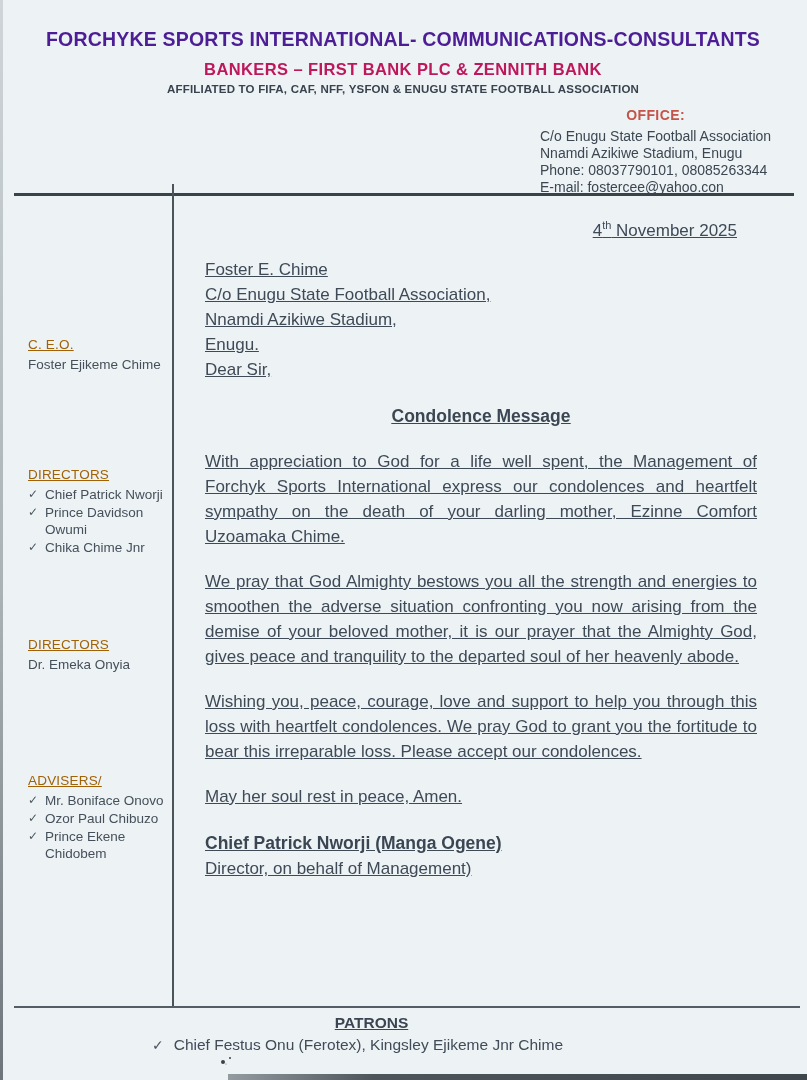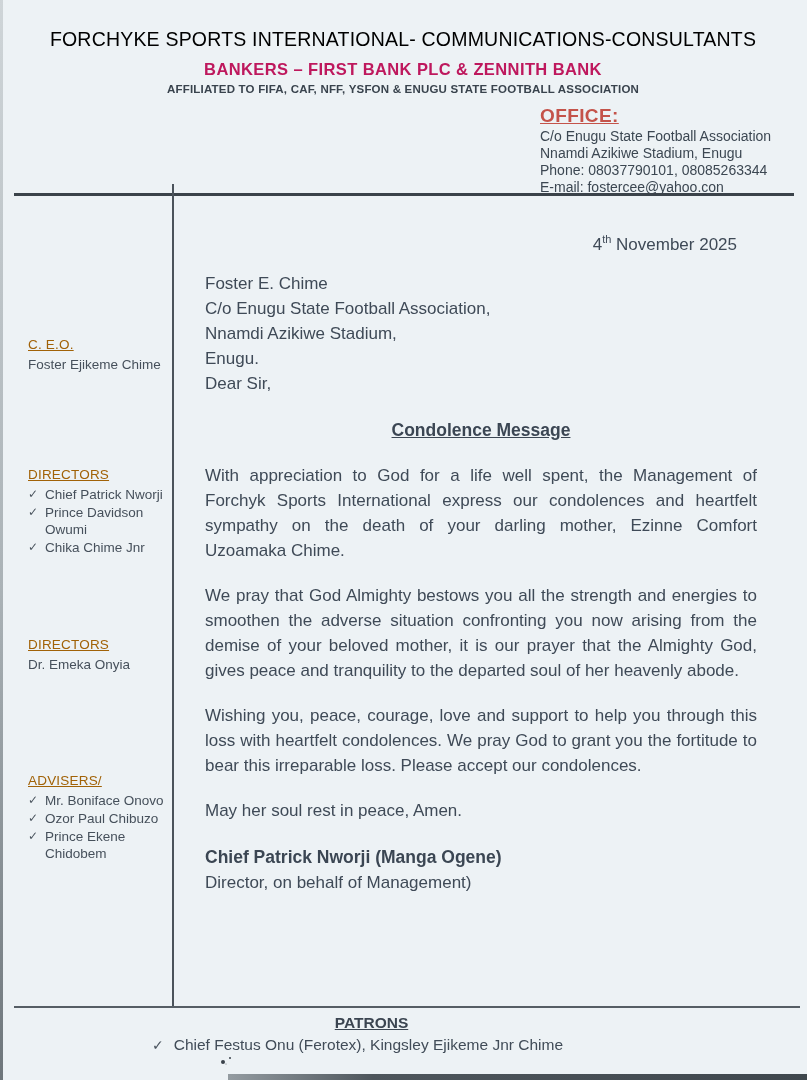--- a/index.html
+++ b/index.html
@@ -21,48 +21,48 @@
   }
   .scan-artifact {
     position:absolute; left:221px; top:1060px; width:4px; height:4px;
     border-radius:50%; background:#39424a;
     box-shadow:7px -4px 0 -1px #39424a, 3px 2px 0 -1.5px #596269;
   }
 
   
   .header { position:absolute; top:28px; left:3px; width:800px; text-align:center; }
   .header-title {
-    font-size:19.5px; font-weight:normal; letter-spacing:0.2px;
-    color:#000000;
+    font-size:19.5px; font-weight:bold; letter-spacing:0.2px;
+    color:#4c1d95;
   }
   .header-bankers { margin-top:9px; font-size:16.5px; font-weight:bold; letter-spacing:0.4px; color:#be185d; }
   .header-affil { margin-top:4px; font-size:11.5px; font-weight:bold; letter-spacing:0.2px; color:#39434d; }
 
   
   .office { position:absolute; top:107px; left:540px; font-size:14px; line-height:17px; color:#3c4752; }
-  .office-heading { color:#c4534a; font-weight:bold; text-decoration:underline; font-size:19px; letter-spacing:0.4px; margin-bottom:4px; }
+  .office-heading { color:#c4534a; font-weight:bold; font-size:14px; letter-spacing:0.4px; margin-bottom:4px;text-align:center; }
   .office-email-addr { text-decoration:underline; }
 
   
   .rule-main { position:absolute; top:193px; left:14px; width:780px; height:3px; background:#3b434a; }
   .rule-vertical { position:absolute; top:184px; left:172px; width:2px; height:823px; background:#4b535b; }
   .rule-footer { position:absolute; top:1006px; left:14px; width:786px; height:2px; background:#565e65; }
 
   
   .sb { position:absolute; left:28px; width:140px; font-size:13.5px; line-height:17px; color:#46505b; }
   .sb-heading { font-weight:normal; text-decoration:underline; letter-spacing:0.2px; margin-bottom:3px; color:#a16207; }
   .sb-item { display:flex; gap:7px; margin-top:1px; }
   .sb-check { font-size:12px; flex:0 0 auto; color:#4b555f; }
   .sb-ceo { top:336px; }
   .sb-directors { top:466px; }
   .sb-consultant { top:636px; }
   .sb-advisers { top:772px; }
 
   
-  .body-col { position:absolute; left:205px; top:232px; width:552px; font-size:17px; line-height:25px; color:#3f4a57; }
+  .body-col { position:absolute; left:205px; top:218px; width:552px; font-size:17px; line-height:25px; color:#3f4a57;text-decoration:underline; }
   .date-row { text-align:right; padding-right:20px; }
   .date-row sup { font-size:11px; line-height:0; }
   .recipient { margin-top:14px; }
   .salutation { }
   .subject { margin-top:22px; text-align:center; font-weight:bold; font-size:17.5px; text-decoration:underline; color:#3b4653; }
   .para { margin-top:20px; text-align:justify; }
   .para-plain { margin-top:20px; }
   .sig-name { margin-top:22px; font-weight:bold; font-size:17.5px; color:#3b4653; }
   .sig-role { margin-top:0; }
 

